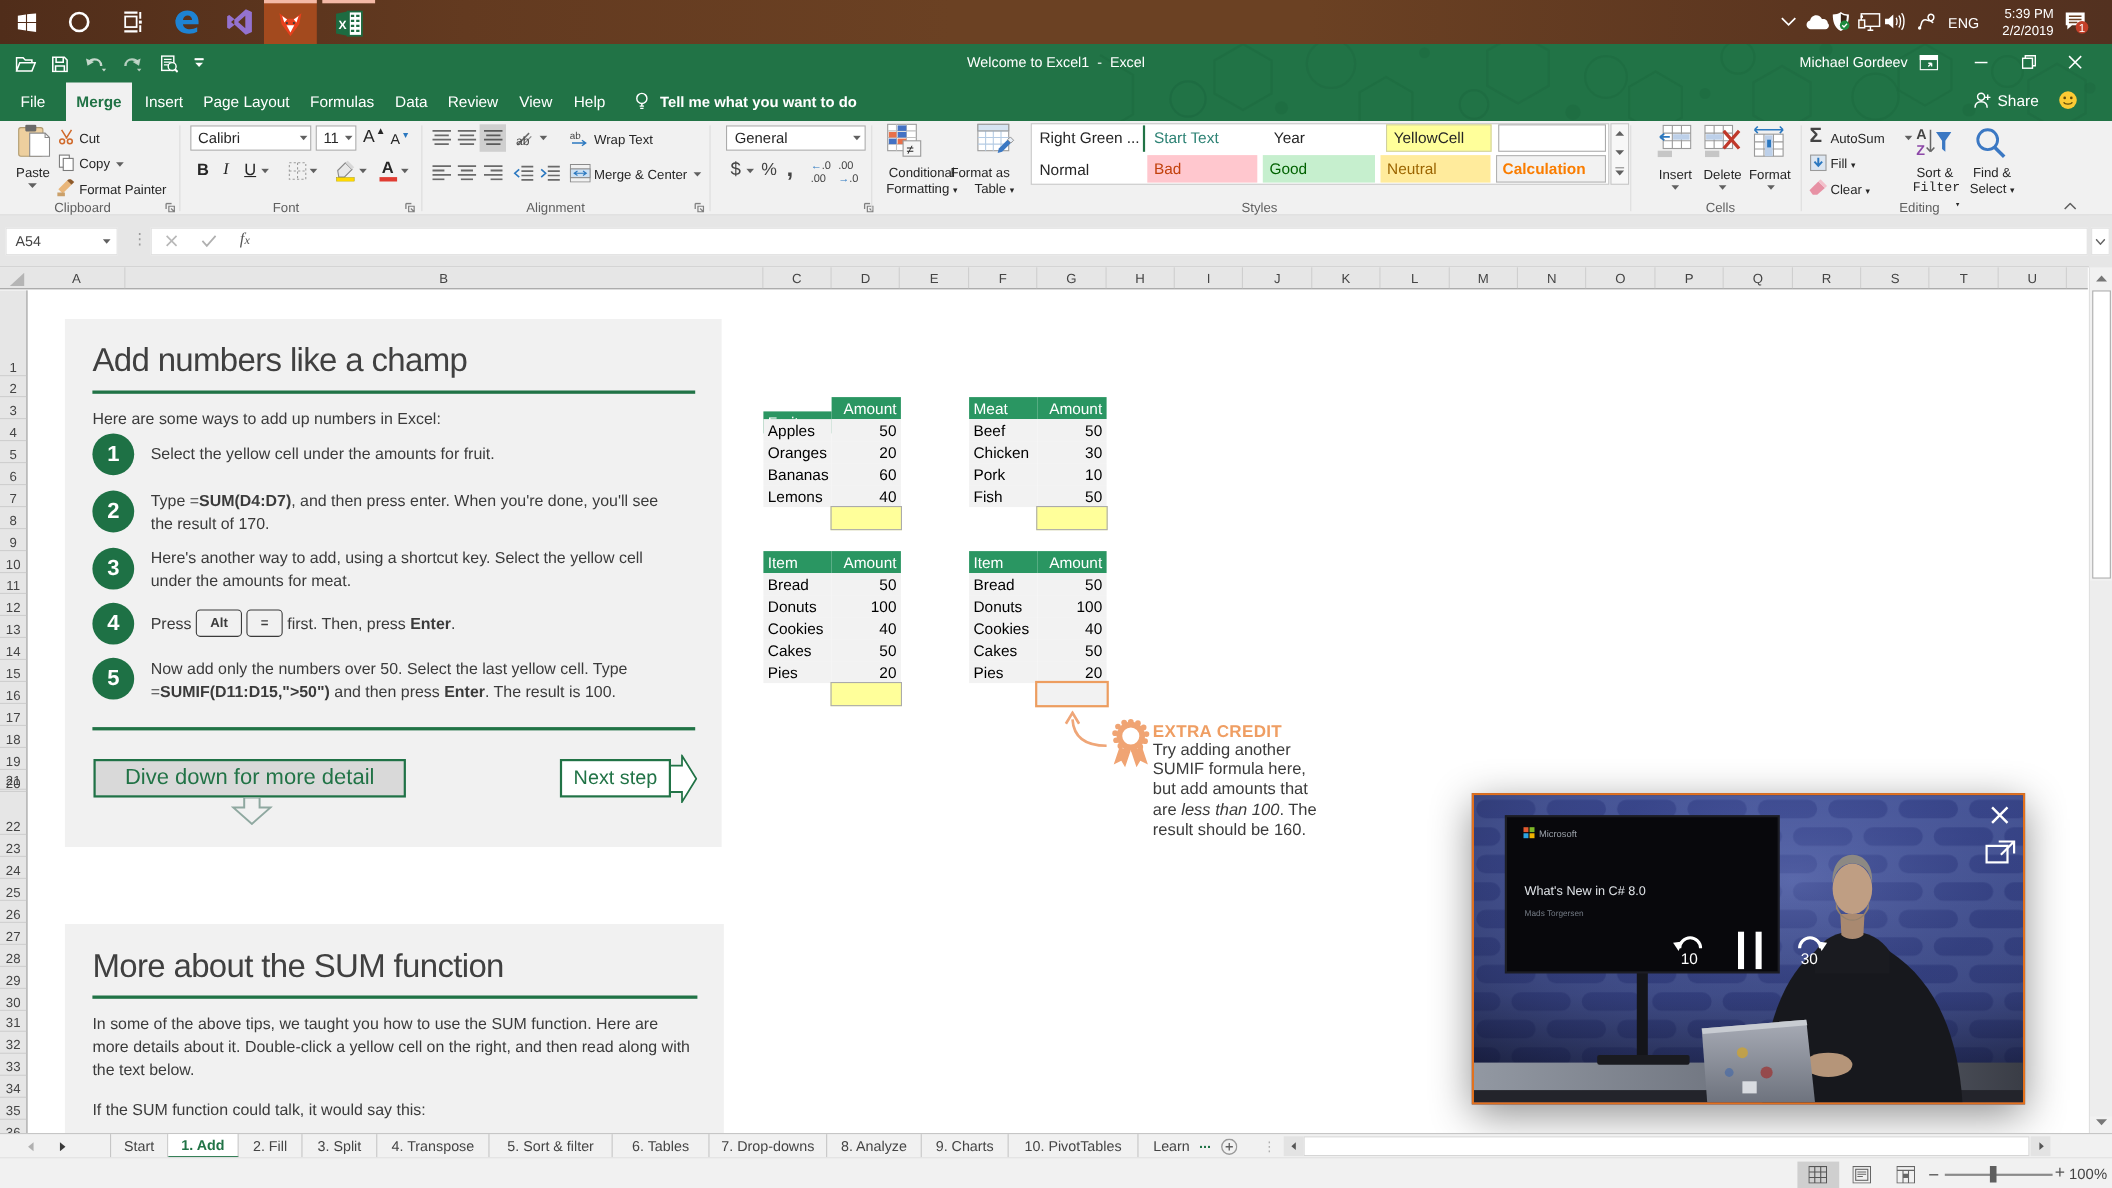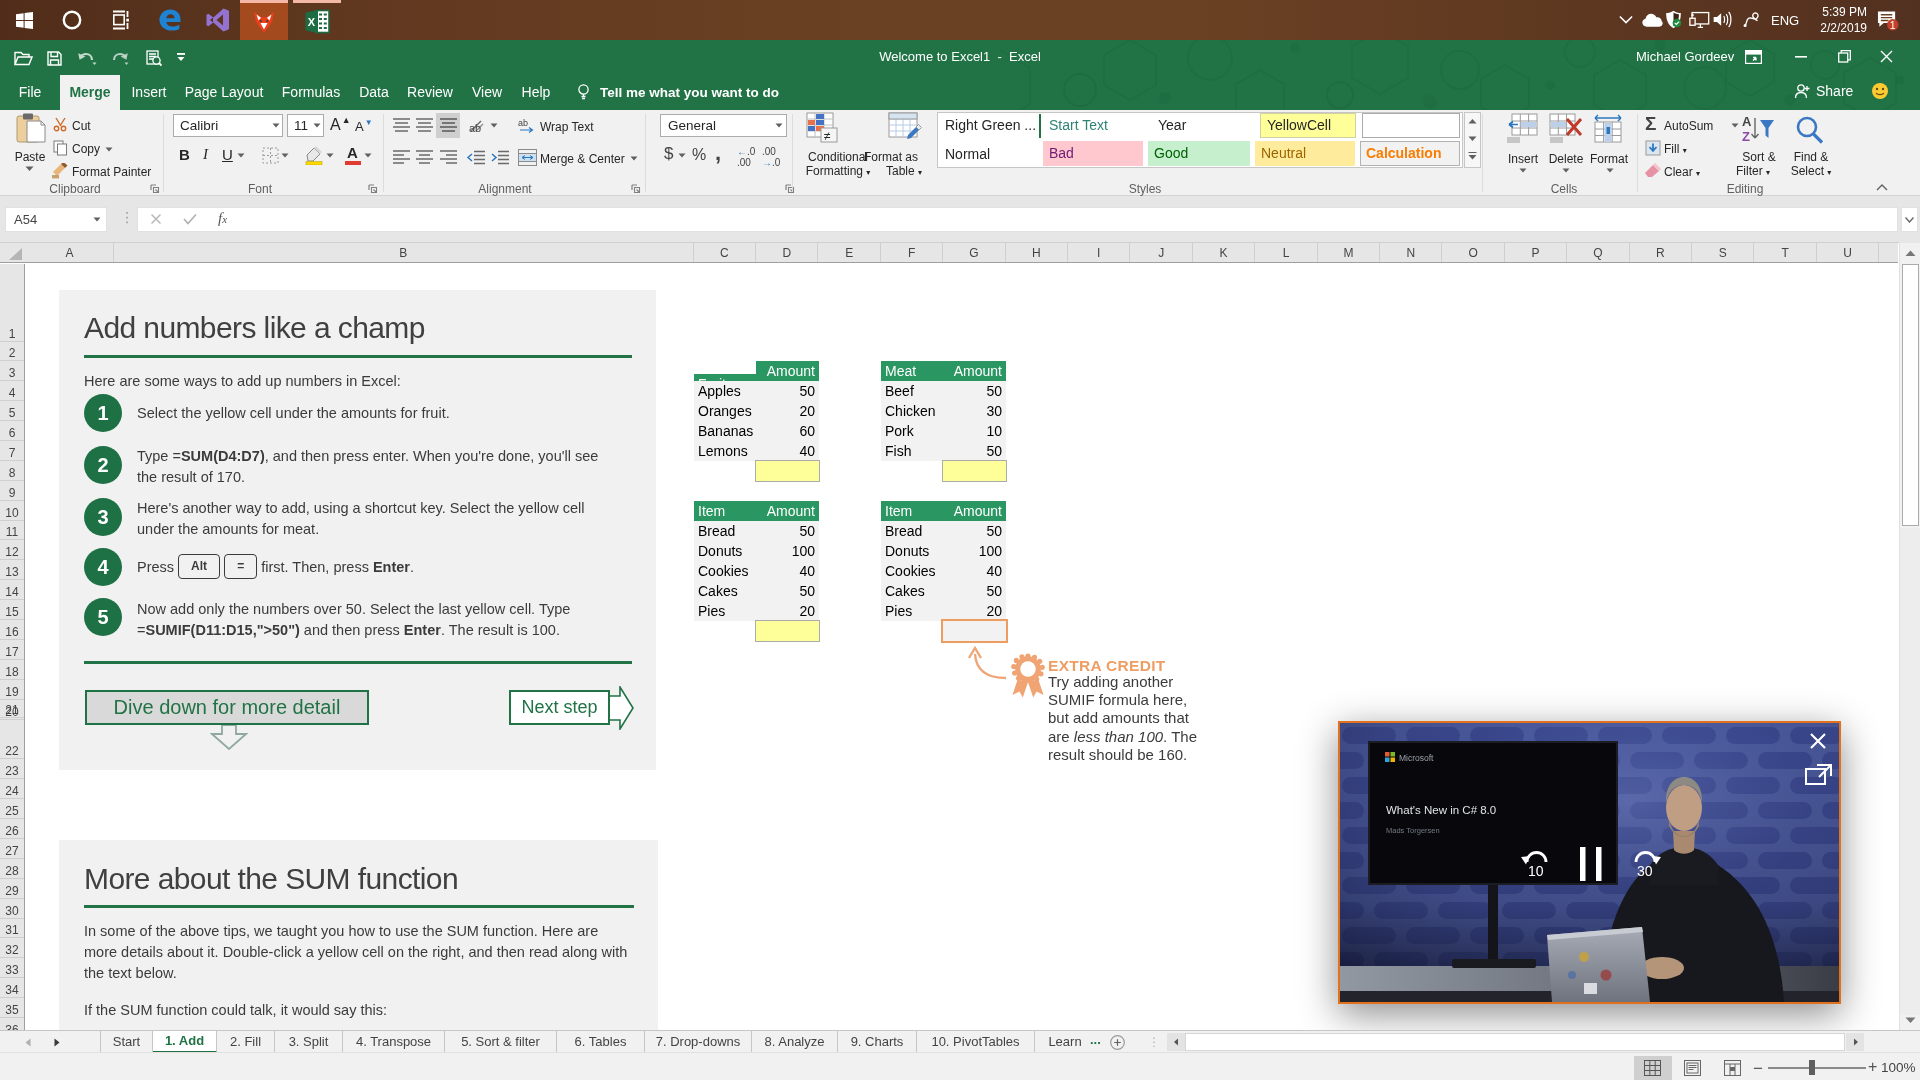--- a/index.html
+++ b/index.html
@@ -439,21 +439,21 @@
   <div class="abs rbtn-txt" style="left:864px; top:54px; width:80px; text-align:center;">Table <span style="font-size:8px;">▾</span></div>
 
   <div class="abs" style="left:937px; top:2px; width:526px; height:56px; background:#fff; border:1px solid #c6c6c6;"></div>
   <div class="abs" style="left:945px; top:7px; font-size:14px; color:#262626;">Right Green ...</div>
   <div class="abs" style="left:1039px; top:4px; width:2px; height:24px; background:#217346;"></div>
   <div class="abs" style="left:1049px; top:7px; font-size:14px; color:#2e8375;">Start Text</div>
   <div class="abs" style="left:1158px; top:7px; font-size:14px; color:#262626;">Year</div>
   <div class="abs" style="left:1260px; top:3px; width:96px; height:25px; background:#ffff9a; border:1px solid #d0d0a0; font-size:14px; color:#262626; line-height:23px; padding-left:6px;">YellowCell</div>
   <div class="abs" style="left:1362px; top:3px; width:98px; height:25px; background:#fff; border:1px solid #ababab;"></div>
   <div class="abs" style="left:945px; top:36px; font-size:14px; color:#262626;">Normal</div>
-  <div class="abs" style="left:1043px; top:31px; width:100px; height:25px; background:#ffc7ce; font-size:14px; color:#701a75; line-height:25px; padding-left:6px;">Bad</div>
+  <div class="abs" style="left:1043px; top:31px; width:100px; height:25px; background:#ffc7ce; font-size:14px; color:#c2410c; line-height:25px; padding-left:6px;">Bad</div>
   <div class="abs" style="left:1148px; top:31px; width:102px; height:25px; background:#c6efce; font-size:14px; color:#006100; line-height:25px; padding-left:6px;">Good</div>
   <div class="abs" style="left:1255px; top:31px; width:100px; height:25px; background:#ffeb9c; font-size:14px; color:#9c6500; line-height:25px; padding-left:6px;">Neutral</div>
   <div class="abs" style="left:1360px; top:31px; width:100px; height:25px; background:#f2f2f2; border:1px solid #b2b2b2; font-size:14px; font-weight:bold; color:#fa7d00; line-height:23px; padding-left:5px;">Calculation</div>
   <div class="abs" style="left:1464px; top:2px; width:17px; height:56px; border:1px solid #c6c6c6; background:#f7f7f7;"></div>
   <svg class="abs" style="left:1468px; top:8px" width="9" height="6" viewBox="0 0 9 6">
       <path d="M0.5 5.5 L4.5 1 L8.5 5.5" fill="#606060"></path>
     </svg>
   <svg class="abs" style="left:1468px; top:26px" width="9" height="6" viewBox="0 0 9 6">
       <path d="M0.5 0.5 L4.5 5 L8.5 0.5" fill="#606060"></path>
     </svg>
@@ -515,21 +515,21 @@
       <path fill="#f3c0cb" d="M9 2 L15 8 L17 6 L11 0 Z"></path>
     </svg>
   <div class="abs rbtn-txt" style="left:1664px; top:55px;">Clear <span style="font-size:8px;">▾</span></div>
   <svg class="abs" style="left:1742px; top:4px" width="32" height="30" viewBox="0 0 32 30">
     <text x="0" y="12" font-size="13" font-weight="bold" fill="#444" font-family="Liberation Sans">A</text>
     <text x="0" y="27" font-size="13" font-weight="bold" fill="#8d48a8" font-family="Liberation Sans">Z</text>
     <path d="M13 4 v20 M13 24 l-3.5 -4 M13 24 l3.5 -4" stroke="#444" stroke-width="1.4" fill="none" opacity="0.8"></path>
     <path fill="#3b78c3" d="M18 6 L32 6 L26.5 14 L26.5 24 L23.5 21.5 L23.5 14 Z"></path>
   </svg>
   <div class="abs rbtn-txt" style="left:1736px; top:40px; width:46px; text-align:center;">Sort &amp;</div>
-  <div class="abs rbtn-txt" style="left:1736px; top:54px; width:46px; text-align:left;">Filter <span style="font-size:8px;">▾</span></div>
+  <div class="abs rbtn-txt" style="left:1736px; top:54px; width:46px; text-align:right;font-family:Liberation Mono, monospace;">Filter <span style="font-size:8px;">▾</span></div>
   <svg class="abs" style="left:1794px; top:5px" width="30" height="30" viewBox="0 0 30 30">
       <circle cx="13" cy="12" r="9" fill="none" stroke="#3b78c3" stroke-width="2.6"></circle>
       <path d="M19.5 19 L28 27.5" stroke="#3b78c3" stroke-width="3.2"></path>
     </svg>
   <div class="abs rbtn-txt" style="left:1788px; top:40px; width:46px; text-align:center;">Find &amp;</div>
   <div class="abs rbtn-txt" style="left:1788px; top:54px; width:46px; text-align:center;">Select <span style="font-size:8px;">▾</span></div>
   <div class="glabel" style="left:1705px; width:80px;">Editing</div>
   <svg class="abs" style="left:1876px; top:74px" width="12" height="7" viewBox="0 0 12 7">
       <path d="M1 6 L6 1 L11 6" fill="none" stroke="#606060" stroke-width="1.4"></path>
     </svg>

